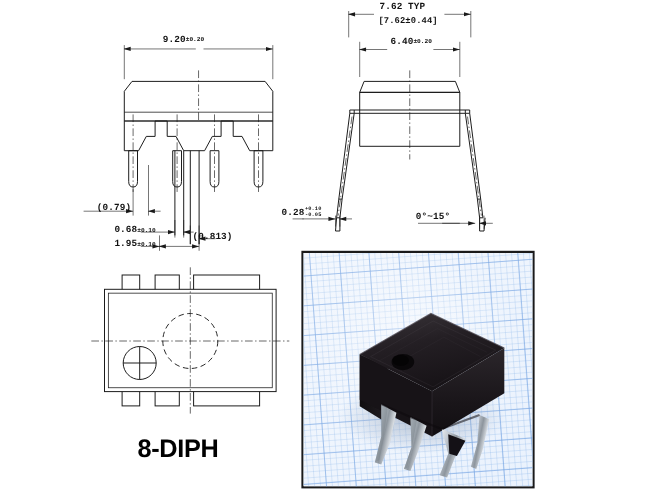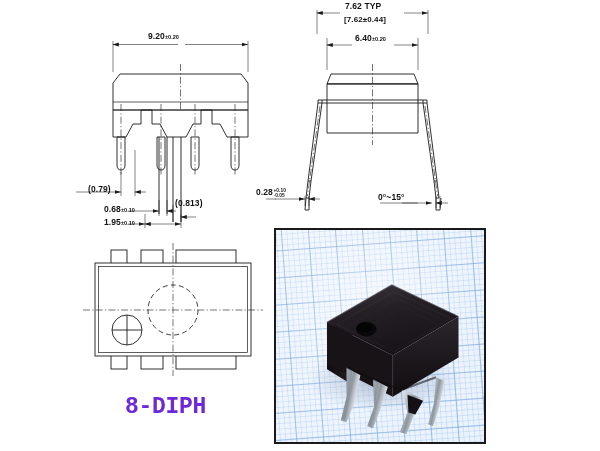--- a/index.html
+++ b/index.html
@@ -25,21 +25,21 @@
   .svg-layer {
     position: absolute;
     left: 0; top: 0;
     width: 600px;
     height: 451px;
   }
 
   
   .dimtext {
     position: absolute;
-    font-family: Liberation Sans, sans-serif;
+    font-family: Liberation Mono, monospace;
     font-size: 8.5px;
     font-weight: bold;
     color: #111;
     white-space: nowrap;
     letter-spacing: 0.1px;
     line-height: 1;
   }
   .dimtext .tol {
     font-size: 5.6px;
     font-weight: bold;
@@ -52,25 +52,25 @@
     font-weight: bold;
     line-height: 1.05;
     vertical-align: middle;
     text-align: left;
     margin-left: 0.5px;
   }
   .dimtext.plain { font-weight: bold; }
 
   .part-label {
     position: absolute;
-    font-family: Liberation Mono, monospace;
+    font-family: Liberation Sans, sans-serif;
     font-weight: bold;
     font-size: 23px;
     letter-spacing: -0.3px;
-    color: #6d28d9;
+    color: #000000;
   }
 
   
   .photo {
     position: absolute;
     left: 274px;
     top: 228px;
     width: 212px;
     height: 216px;
     border: 2px solid #1a1a1a;
@@ -267,21 +267,21 @@
   <div class="dimtext" style="left:148px; top:32px;">
     <span>9.20</span><span class="tol">±0.20</span>
   </div>
 
   <div class="dimtext plain" style="left:88px; top:185px;">(0.79)</div>
 
   <div class="dimtext" style="left:104px; top:205px;">
     <span>0.68</span><span class="tol">±0.10</span>
   </div>
 
-  <div class="dimtext plain" style="left:175px; top:199px;">(0.813)</div>
+  <div class="dimtext plain" style="left:175px; top:211px;">(0.813)</div>
 
   <div class="dimtext" style="left:104px; top:218px;">
     <span>1.95</span><span class="tol">±0.10</span>
   </div>
 
   <div class="dimtext plain" style="left:345px; top:2px;">7.62  TYP</div>
 
   <div class="dimtext plain" style="left:344px; top:16px; font-size:8px;">[7.62±0.44]</div>
 
   <div class="dimtext" style="left:355px; top:34px;">

